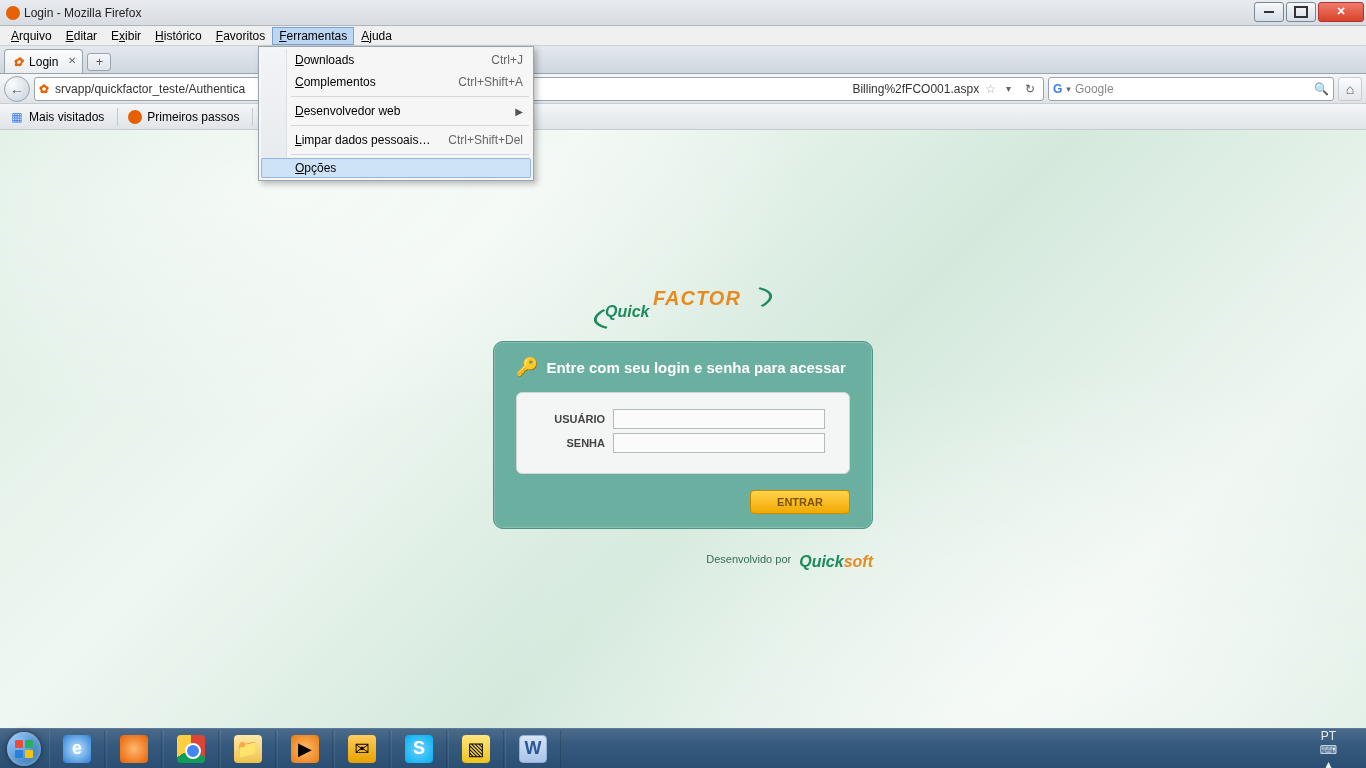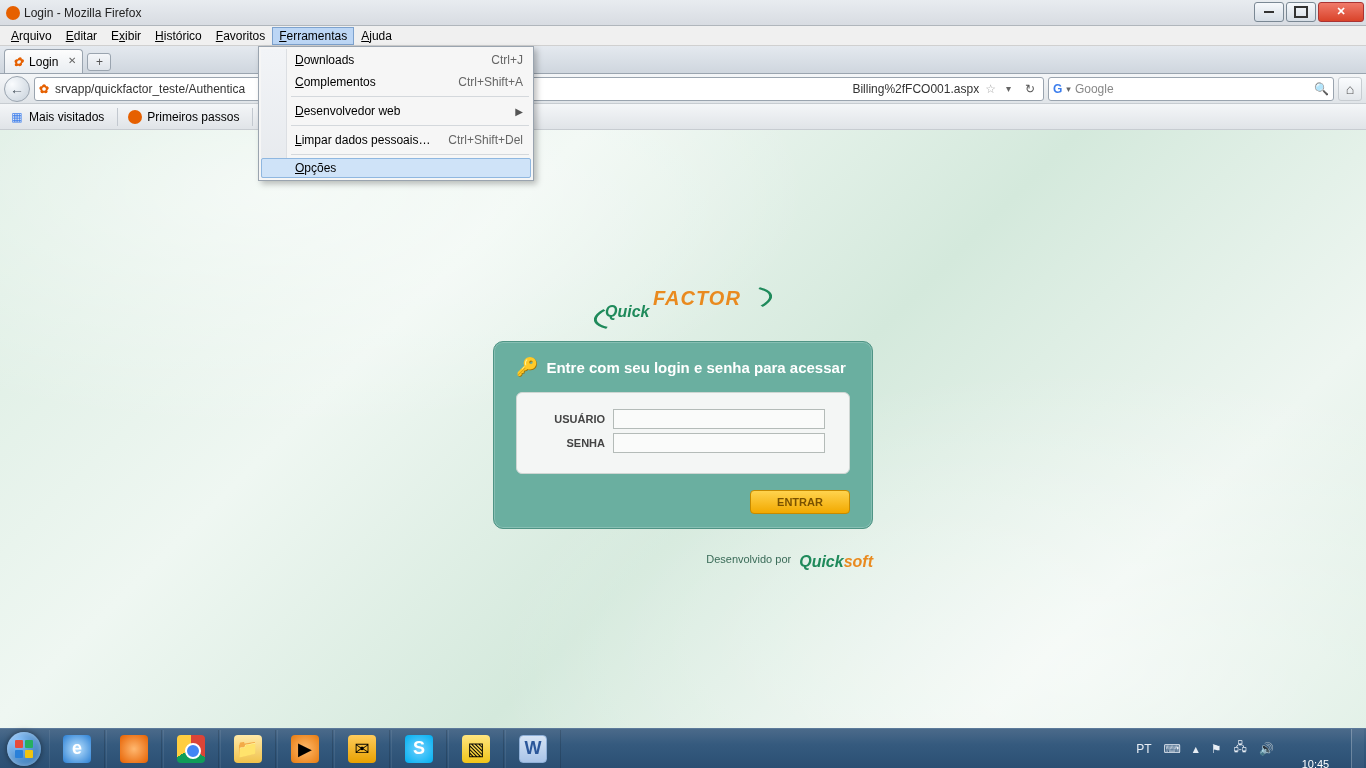--- a/index.html
+++ b/index.html
@@ -102,21 +102,21 @@
 .ic-ie{background:radial-gradient(#bde3ff,#2a7fd4);color:#fff;font-weight:bold;}
 .ic-firefox{background:radial-gradient(#ffb870,#e66000);border-radius:50%;}
 .ic-chrome{background:conic-gradient(#db4437 0 120deg,#0f9d58 120deg 240deg,#ffcd40 240deg 360deg);border-radius:50%;position:relative;}
 .ic-chrome::after{content:"";position:absolute;left:8px;top:8px;width:12px;height:12px;border-radius:50%;background:#4285f4;border:2px solid #fff;}
 .ic-explorer{background:linear-gradient(#ffe9a8,#f0c24b);}
 .ic-wmp{background:radial-gradient(#ffba6b,#e87b10);border-radius:50%;}
 .ic-outlook{background:linear-gradient(#ffcc5c,#e8a100);}
 .ic-skype{background:radial-gradient(#6fd0ff,#00aff0);border-radius:50%;color:#fff;font-weight:bold;}
 .ic-sticky{background:linear-gradient(#ffe57f,#f0c419);}
 .ic-word{background:linear-gradient(#d6e4f5,#a9c4e8);color:#2b579a;font-weight:bold;border:1px solid #8fb0d8;}
-.tray{margin-left:auto; display:flex; align-items:center; height:40px; padding-right:2px;}
+.tray{margin-left:auto; display:flex; align-items:center; height:40px; padding-right:2px;flex-direction:column;}
 .tray .titem{padding:0 6px;color:#e8eef5;font-size:12px;display:flex;align-items:center;height:40px;}
 .tray .clock{display:flex;flex-direction:column;align-items:center;justify-content:center;font-size:11px;line-height:13px;padding:0 8px;color:#fff;margin-top:44px;}
 .tray .showdesk{width:12px;height:40px;border-left:1px solid rgba(255,255,255,0.25);background:rgba(255,255,255,0.05);}
 </style>
 </head>
 <body>
 
 <div class="titlebar">
   <div class="title">
     <span class="ff-glyph"></span>

